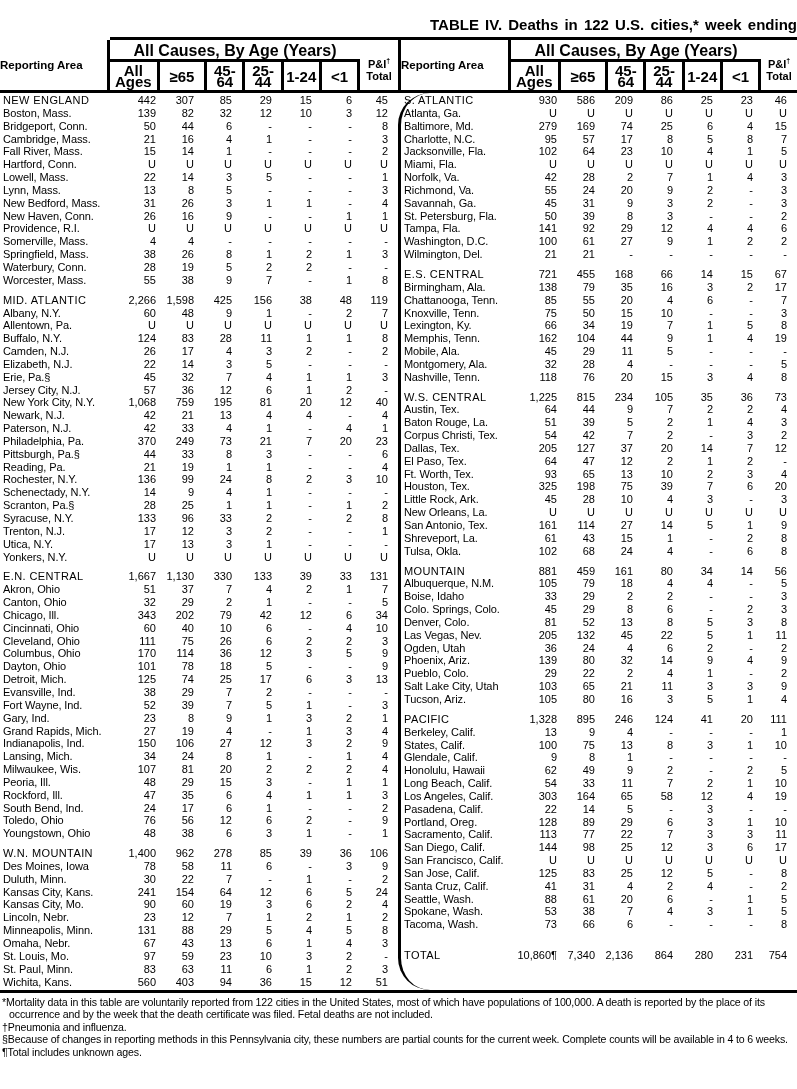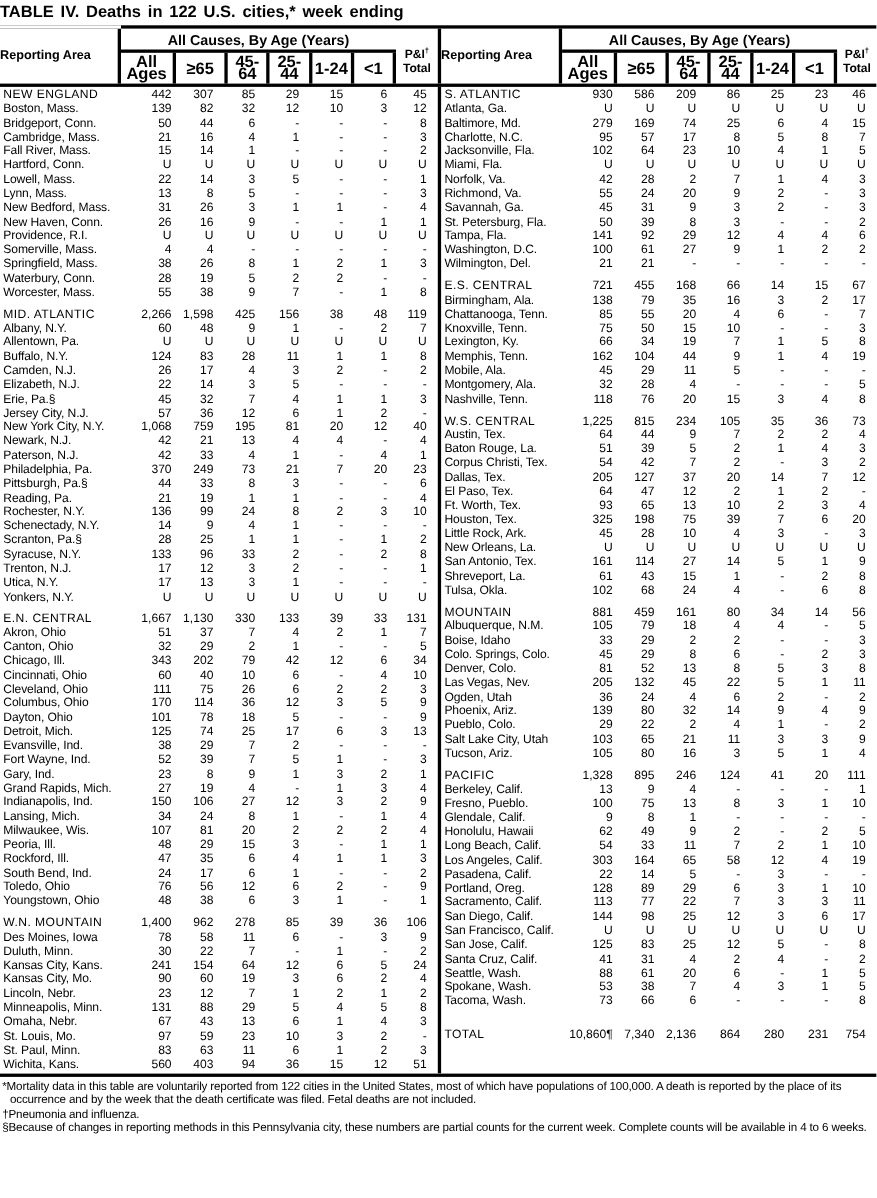--- a/index.html
+++ b/index.html
@@ -3,38 +3,38 @@
 <meta charset="utf-8">
 <style>
   * { margin:0; padding:0; box-sizing:border-box; }
   html,body { background:#fff; }
   .page {
     width:797px; height:1089px; background:#fff; color:#000;
     font-family:"Liberation Sans", sans-serif; font-size:11px;
     overflow:hidden; position:relative;
   }
   
-  .title { text-align:left; font-weight:bold; font-size:15px; line-height:19px; padding-top:1px; word-spacing:2px; }
+  .title { text-align:right; font-weight:bold; font-size:15px; line-height:19px; padding-top:15px; word-spacing:2px; }
   
   .mtable { margin-top:3px; border-bottom:3px solid #000; }
   .thead { display:flex; border-top:3px solid #000; border-bottom:3px solid #000; position:relative; height:56px; }
   .thead::before { content:""; position:absolute; top:-3px; left:0; width:110px; height:3px; background:#fff; }
   .half { width:398px; display:flex; }
   .half.rhs { width:399px; border-left:3px solid #000; }
   .h-name { width:110px; border-right:3px solid #000; display:flex; align-items:center; padding-left:0; font-weight:bold; font-size:11.5px; }
   .h-mid { width:250px; display:flex; flex-direction:column; }
-  .h-group-label { height:22px; line-height:21px; text-align:center; font-weight:bold; font-size:13px; border-bottom:3px solid #000; }
+  .h-group-label { height:22px; line-height:21px; text-align:center; font-weight:bold; font-size:16px; border-bottom:3px solid #000; }
   .h-ages { flex:1; display:flex; }
   .h-age { border-right:3px solid #000; display:flex; align-items:center; justify-content:center; text-align:center; font-weight:bold; font-size:15px; line-height:11px; }
   .h-pi { flex:1; text-align:center; font-weight:bold; font-size:11px; line-height:12px; padding-top:15px; }
   .sup { font-size:7px; vertical-align:super; }
   .wa0{width:52px}.wa1{width:50px}.wa2{width:40px}.wa3{width:40px}.wa4{width:40px}.wa5{width:40px}
   
   .tbody { display:flex; height:897px; overflow:hidden; }
-  .tb-half { width:398px; padding-top:1px; }
+  .tb-half { width:398px; padding-top:1px;border-radius:32px; }
   .tb-half.rhs { width:399px; border-left:3px solid #000; }
   .row { display:flex; height:12.85px; line-height:12.8px; white-space:nowrap; }
   .gap { height:7px; }
   .gap-total { height:18px; }
   .c { overflow:visible; }
   .name { width:110px; padding-left:3px; letter-spacing:-0.1px; }
   .region .name { letter-spacing:0.4px; }
   .num { text-align:right; }
   .a0{width:52px; padding-right:6px;} .a1{width:38px; padding-right:6px;}
   .a2,.a3,.a4,.a5{width:40px; padding-right:8px;}
@@ -1261,21 +1261,21 @@
             <div class="c name">Berkeley, Calif.</div>
             <div class="c num a0">13</div>
             <div class="c num a1">9</div>
             <div class="c num a2">4</div>
             <div class="c num a3">-</div>
             <div class="c num a4">-</div>
             <div class="c num a5">-</div>
             <div class="c num pi">1</div>
           </div>
           <div class="row">
-            <div class="c name">Fresno, Pueblo.</div>
+            <div class="c name">States, Calif.</div>
             <div class="c num a0">100</div>
             <div class="c num a1">75</div>
             <div class="c num a2">13</div>
             <div class="c num a3">8</div>
             <div class="c num a4">3</div>
             <div class="c num a5">1</div>
             <div class="c num pi">10</div>
           </div>
           <div class="row">
             <div class="c name">Glendale, Calif.</div>
@@ -1430,16 +1430,17 @@
           </div>
         </div>
     </div>
   </div>
 
   <div class="footnotes">
     <div id="fn-lines">
         <div class="fn-line">*Mortality data in this table are voluntarily reported from 122 cities in the United States, most of which have populations of  100,000. A death is reported by the place of its occurrence and by the week that the death certificate was filed. Fetal deaths are not included.</div>
         <div class="fn-line">†Pneumonia and influenza.</div>
         <div class="fn-line">§Because of changes in reporting methods in this Pennsylvania city, these numbers are partial counts for the current week. Complete counts will be available in 4 to 6 weeks.</div>
+        <div class="fn-line">¶Total includes unknown ages.</div>
       </div>
   </div>
 
 </div>
 
 </body></html>

